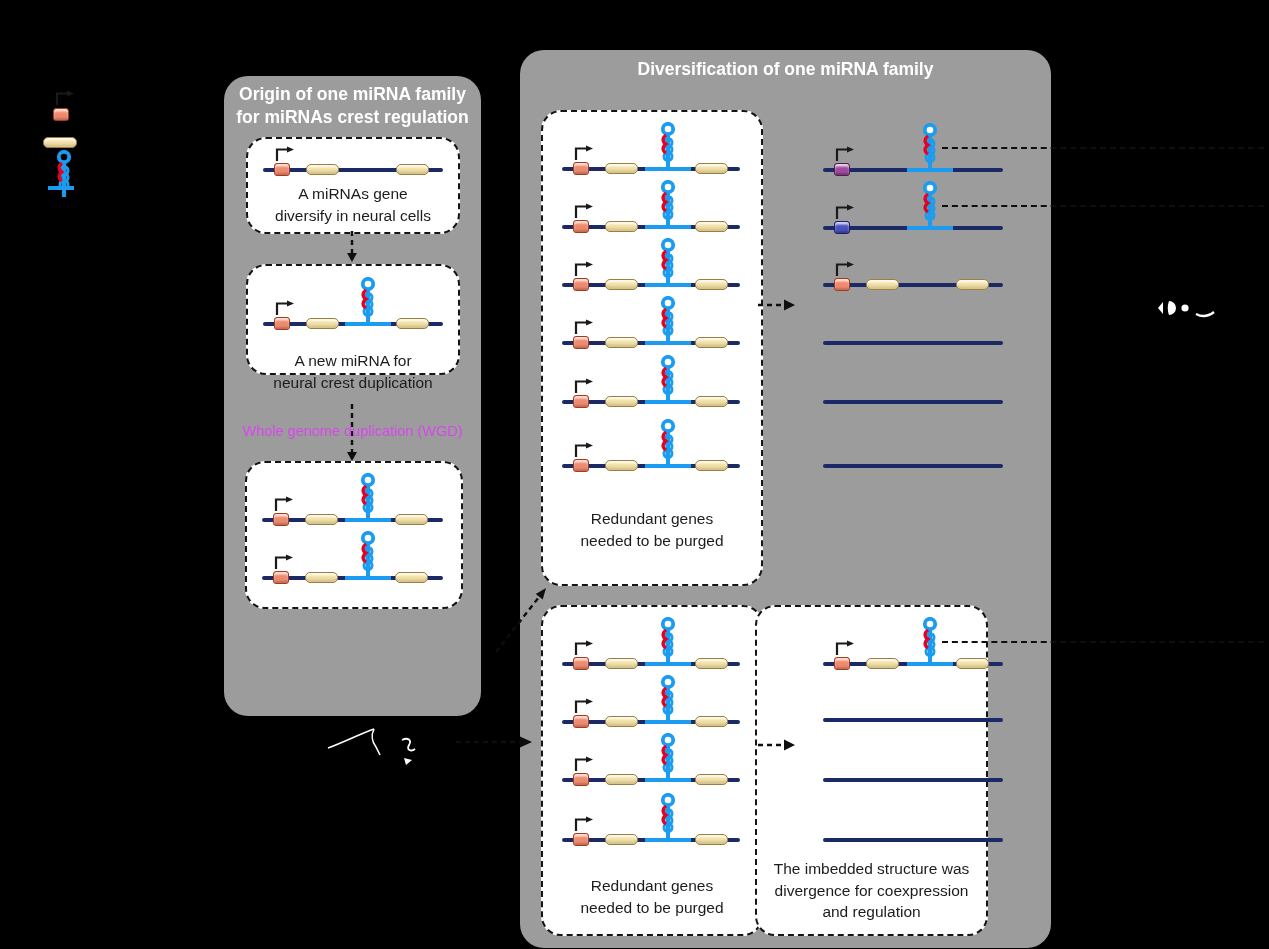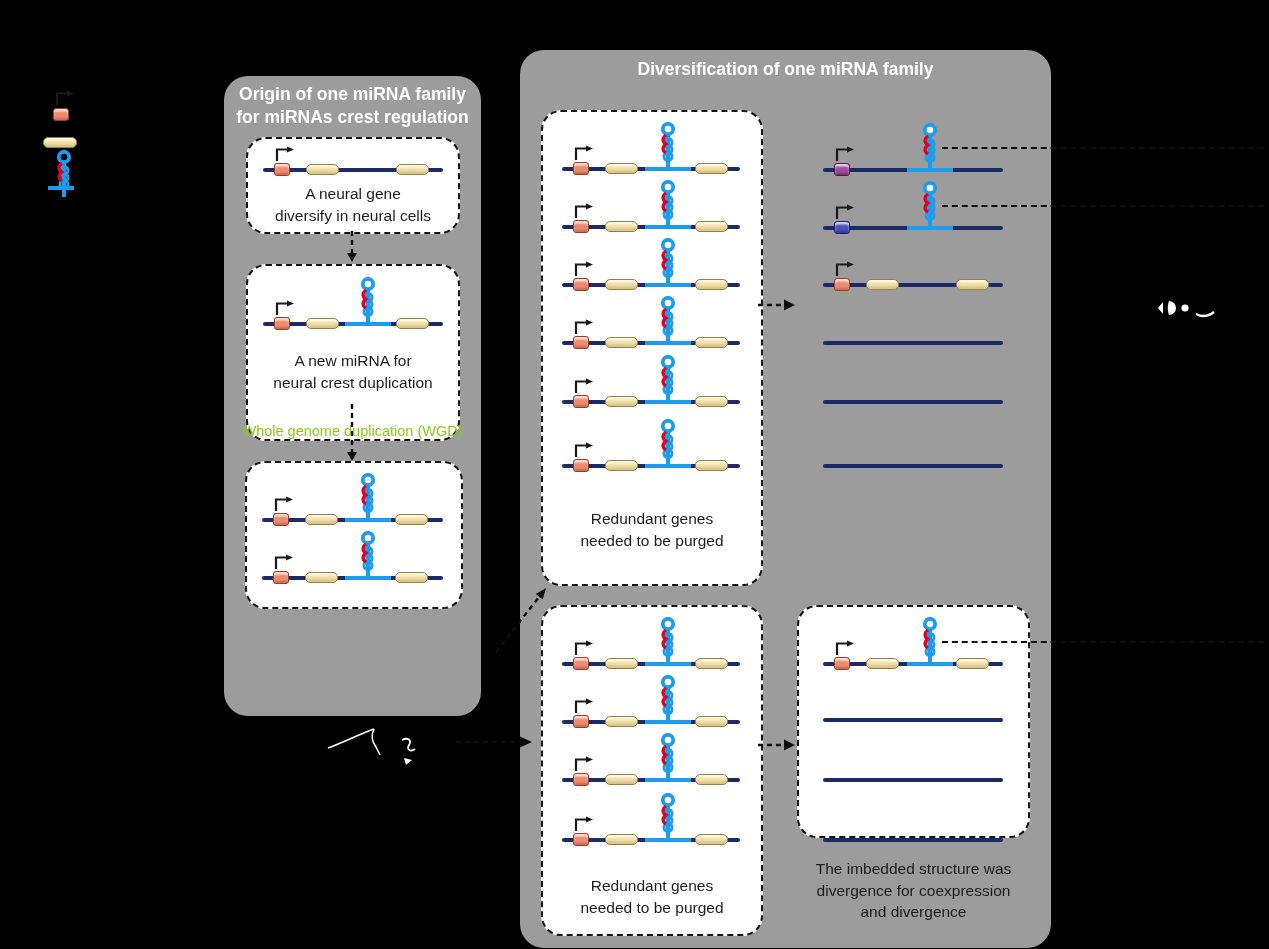--- a/index.html
+++ b/index.html
@@ -6,21 +6,21 @@
   #stage{
     position:relative;width:1269px;height:949px;background:#000;overflow:hidden;
     font-family:"Liberation Sans",sans-serif;
   }
   .panel{position:absolute;background:var(--panel-gray);border-radius:24px;}
   .panel-title{position:absolute;left:0;right:0;text-align:center;color:var(--title-text);
     font-weight:bold;font-size:17.5px;line-height:23px;}
   .wbox{position:absolute;background:#fff;border:2.6px dashed #141414;border-radius:20px;box-sizing:border-box;}
   .caption{position:absolute;left:0;right:0;text-align:center;color:var(--caption-text);
     font-size:15.5px;line-height:21.5px;}
-  .wgd-label{position:absolute;text-align:center;color:#84cc16;font-size:14.5px;z-index:3;}
+  .wgd-label{position:absolute;text-align:center;color:#d946ef;font-size:14.5px;z-index:3;}
   
   .gene-row{position:absolute;height:4px;}
   .gline{position:absolute;left:0;top:0;width:100%;height:3.6px;background:var(--line-navy);border-radius:2px;}
   .hp-base{position:absolute;top:0;width:46px;height:4px;background:var(--hairpin-blue);}
   .exon{position:absolute;top:-3.8px;width:33px;height:11px;border-radius:5px;
     background:var(--exon-fill);border:1px solid var(--exon-border);box-sizing:border-box;
     box-shadow:inset 0 2.5px 2px rgba(255,255,255,.8), inset 0 -2.5px 2px rgba(0,0,0,.12);}
   .promoter{position:absolute;top:-4.6px;width:16px;height:12.5px;border-radius:3px;box-sizing:border-box;}
   .promoter.salmon{background:var(--promoter-salmon);border:1.4px solid var(--promoter-salmon-border);
     box-shadow:inset 0 2.5px 2px rgba(255,255,255,.75), inset 0 -2px 2px rgba(0,0,0,.2);}
@@ -58,25 +58,25 @@
   </div>
 
   <div class="panel" style="left:224px;top:76px;width:257px;height:640px;">
     <div class="panel-title" style="top:7px;">
       <div>Origin of one miRNA family</div>
       <div>for miRNAs crest regulation</div>
     </div>
   </div>
   <div class="wbox" style="left:246px;top:137px;width:214px;height:97px;">
     <div class="caption" style="top:44px;">
-      <div>A neural gene</div>
+      <div>A miRNAs gene</div>
       <div>diversify in neural cells</div>
     </div>
   </div>
-  <div class="wbox" style="left:246px;top:264px;width:214px;height:177px;">
+  <div class="wbox" style="left:246px;top:264px;width:214px;height:111px;">
     <div class="caption" style="top:84px;">
       <div>A new miRNA for</div>
       <div>neural crest duplication</div>
     </div>
   </div>
   <div class="wbox" style="left:245px;top:461px;width:218px;height:148px;"></div>
   <div class="wgd-label" style="left:224px;top:423px;width:257px;">Whole genome duplication (WGD)</div>
 
   <div class="panel" style="left:520px;top:50px;width:531px;height:898px;">
     <div class="panel-title" style="top:8px;">
@@ -88,25 +88,25 @@
       <div>Redundant genes</div>
       <div>needed to be purged</div>
     </div>
   </div>
   <div class="wbox" style="left:541px;top:605px;width:222px;height:331px;">
     <div class="caption" style="top:268px;">
       <div>Redundant genes</div>
       <div>needed to be purged</div>
     </div>
   </div>
-  <div class="wbox" style="left:797px;top:605px;width:233px;height:233px;">
+  <div class="wbox" style="left:755px;top:605px;width:233px;height:331px;">
     <div class="caption" style="top:251px;">
       <div>The imbedded structure was</div>
       <div>divergence for coexpression</div>
-      <div>and divergence</div>
+      <div>and regulation</div>
     </div>
   </div>
 
   <svg class="arrow-svg" style="left:345px;top:231px;" width="14" height="32" viewBox="0 0 14 32">
     <line x1="7" y1="0" x2="7" y2="22" stroke="#0e0e0e" stroke-width="2.4" stroke-dasharray="5 4"></line>
     <polygon points="2,22 12,22 7,31" fill="#0e0e0e"></polygon>
   </svg>
   <svg class="arrow-svg" style="left:345px;top:404px;z-index:1;" width="14" height="58" viewBox="0 0 14 58">
     <line x1="7" y1="0" x2="7" y2="48" stroke="#0e0e0e" stroke-width="2.4" stroke-dasharray="5 4"></line>
     <polygon points="2,48 12,48 7,57" fill="#0e0e0e"></polygon>

